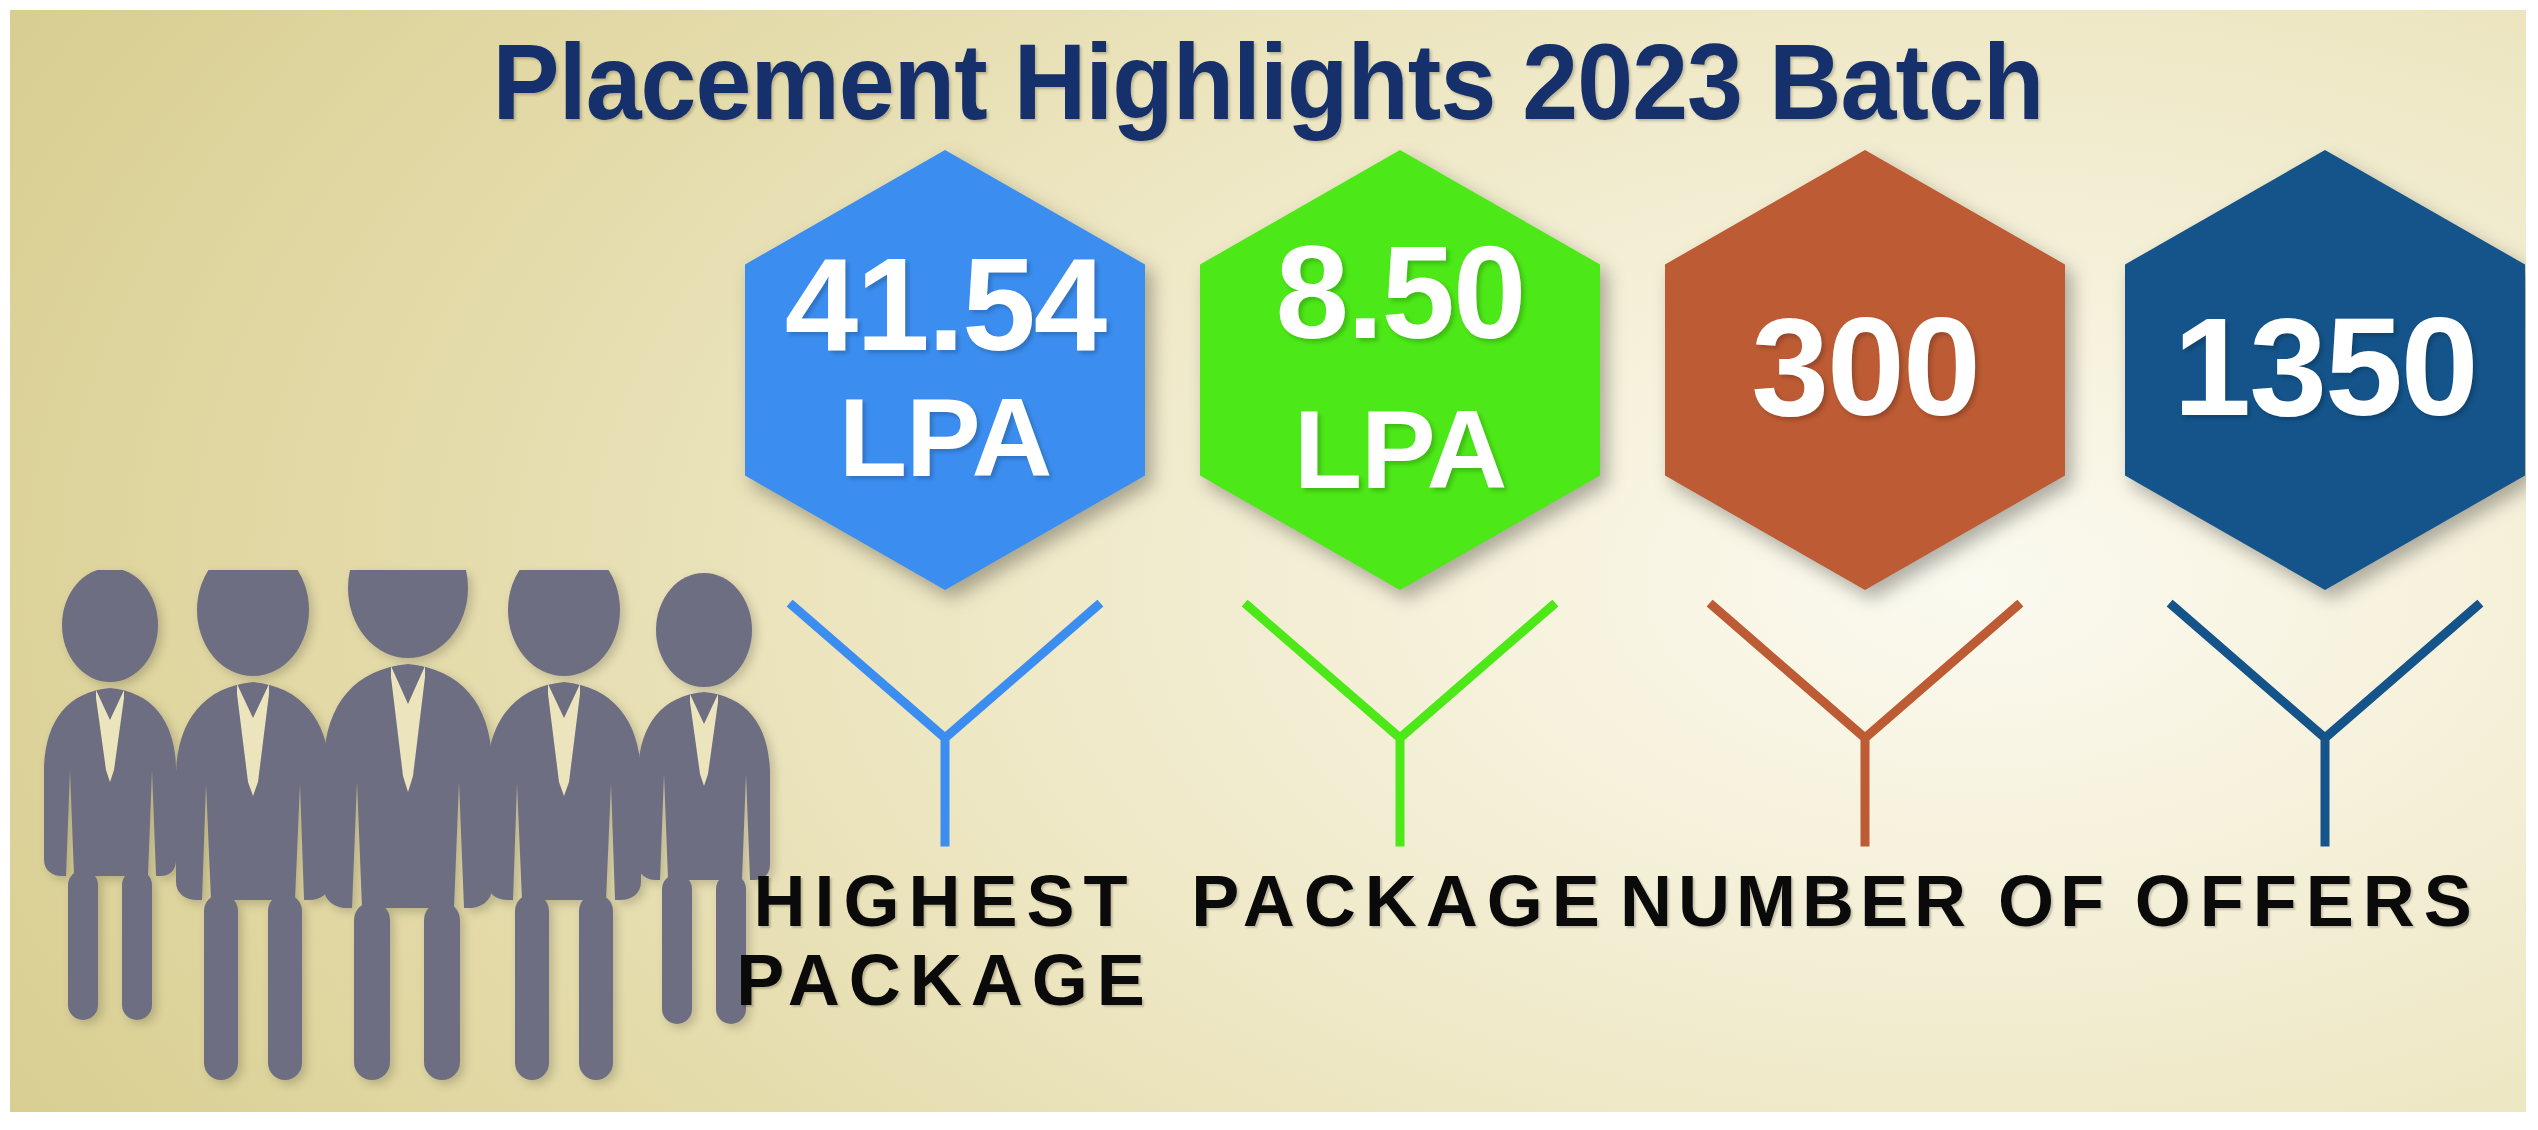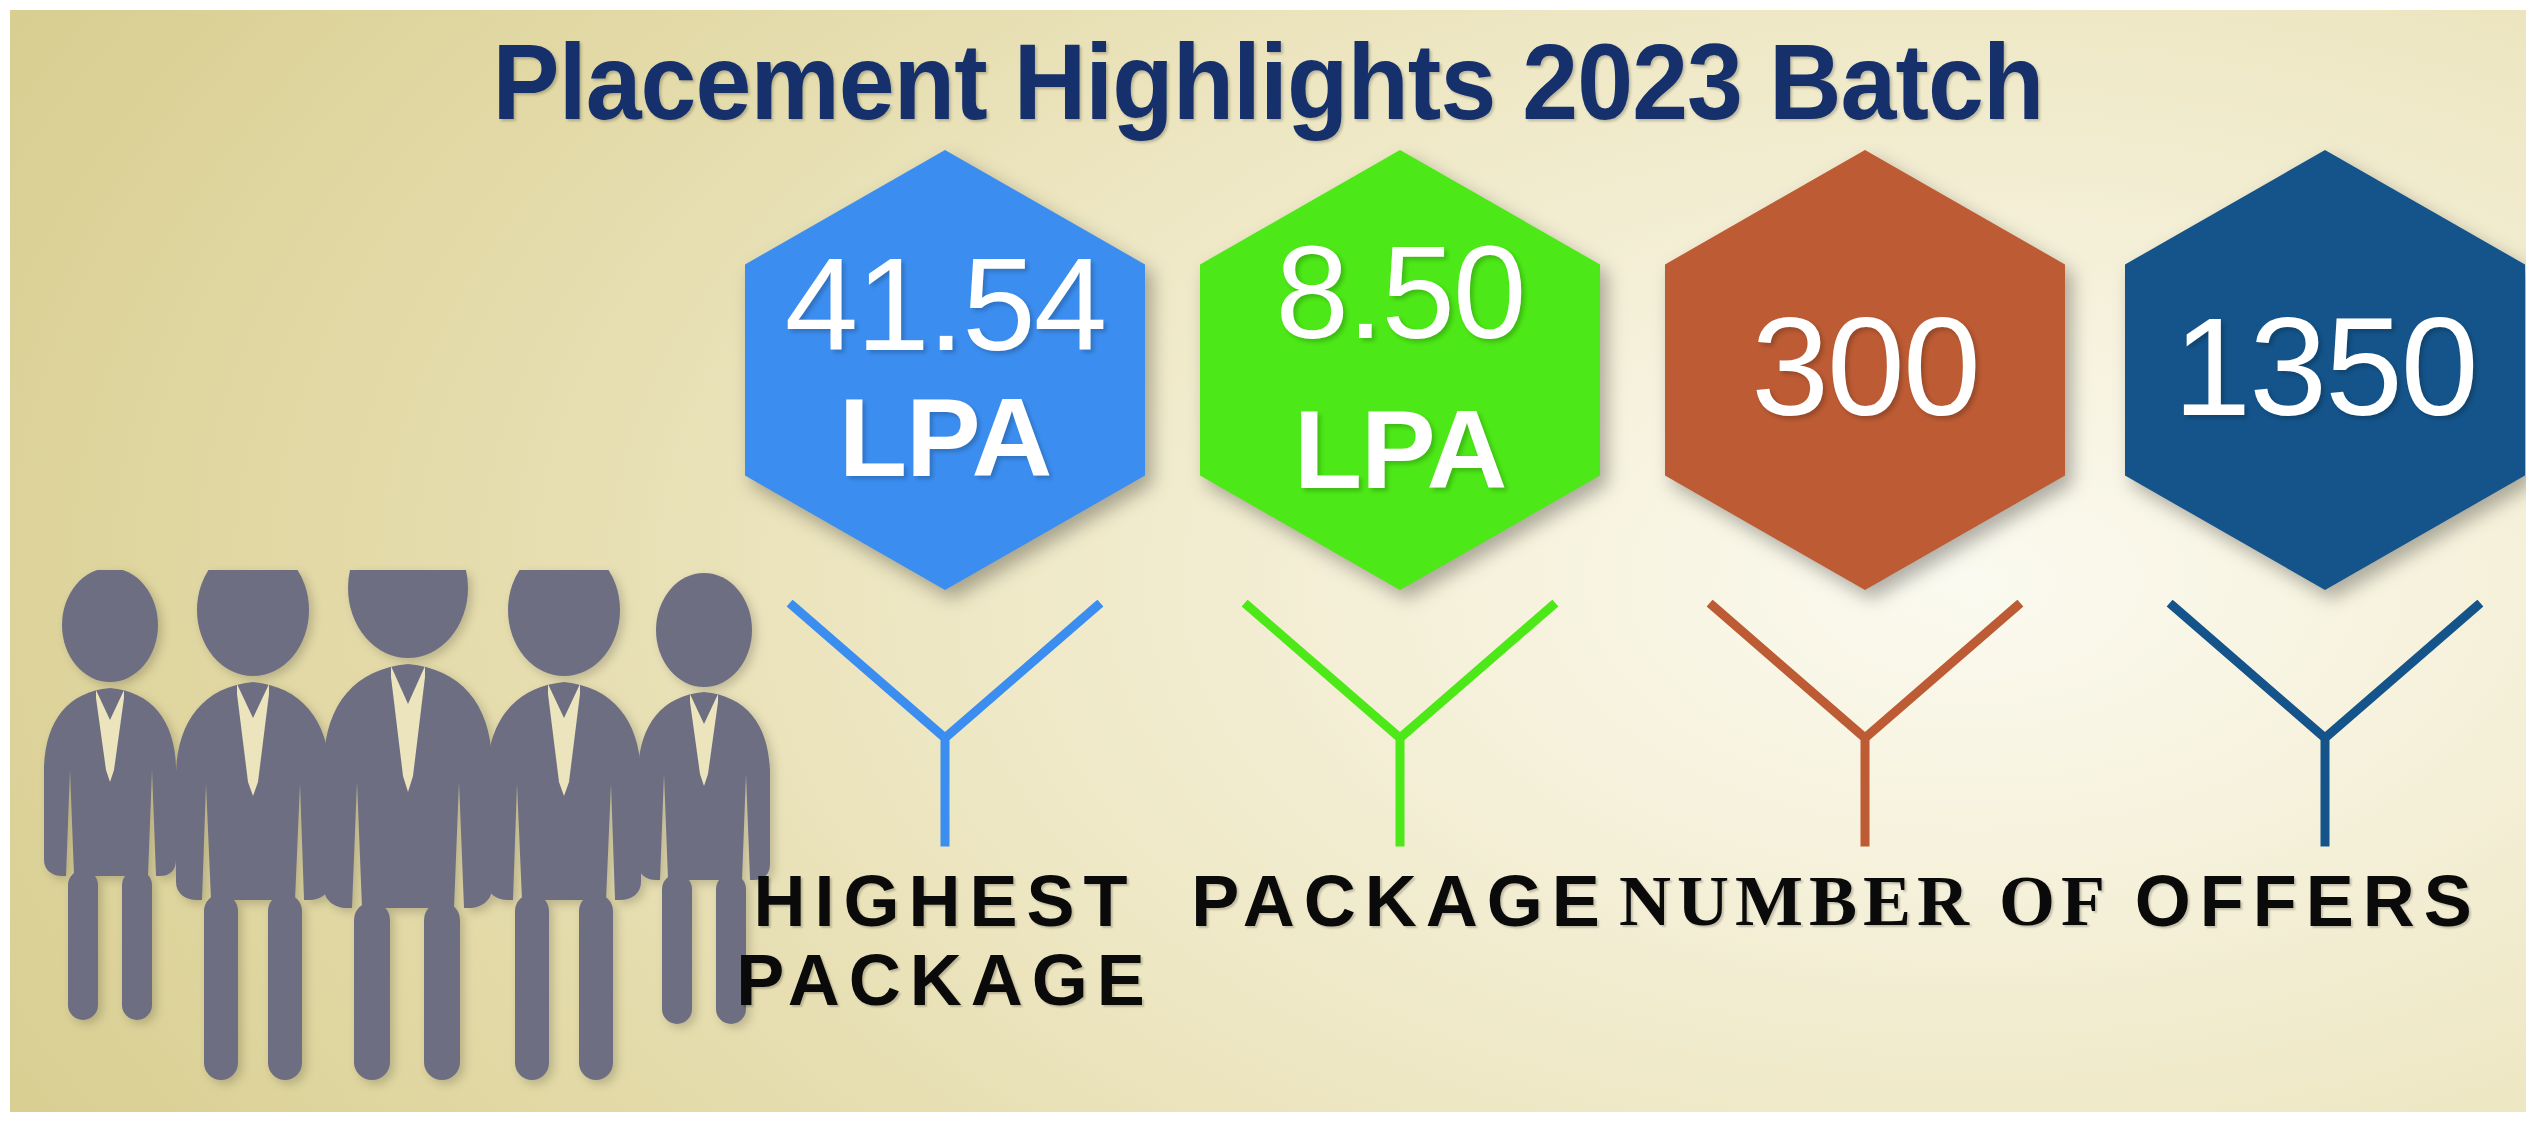--- a/index.html
+++ b/index.html
@@ -42,21 +42,21 @@
     width:400px;height:440px;
     filter:drop-shadow(7px 9px 9px rgba(0,0,0,.30));}
   .hex{
     width:100%;height:100%;
     clip-path:polygon(50% 0%,100% 26%,100% 74%,50% 100%,0% 74%,0% 26%);
     display:flex;flex-direction:column;align-items:center;justify-content:center;
     box-sizing:border-box;padding-bottom:6px;
   }
   .hexnum{
     font-family:"Liberation Sans Narrow","Liberation Sans",sans-serif;
-    font-weight:400;color:#ffffff;line-height:.98;
+    font-weight:700;color:#ffffff;line-height:.98;
     font-size:132px;letter-spacing:-2px;white-space:nowrap;
     text-shadow:3px 3px 4px rgba(0,0,0,.20);
   }
   .hexunit{
     font-family:"Liberation Sans Narrow","Liberation Sans",sans-serif;
     font-weight:700;color:#ffffff;line-height:1;
     font-size:112px;letter-spacing:-1px;margin-top:12px;
     text-shadow:3px 3px 4px rgba(0,0,0,.20);
   }
   .hexnum.big{font-size:140px;}
@@ -67,21 +67,21 @@
   
   .caption{
     position:absolute;left:50%;top:712px;transform:translateX(-50%);
     width:520px;text-align:center;color:#0a0a0a;
     font-family:"Liberation Sans Narrow","Liberation Sans",sans-serif;
     font-weight:700;font-size:72px;line-height:1.10;
     letter-spacing:9px;white-space:nowrap;
     text-shadow:2px 2px 2px rgba(0,0,0,.20);
   }
   .caption .l2{display:block;}
-  .stat.s2 .caption{letter-spacing:6px;font-family:Liberation Serif, serif;}
+  .stat.s2 .caption{letter-spacing:6px;}
   .stat.s3 .caption{left:46%;}
 </style>
 </head>
 <body>
 
 <div id="poster">
   <div id="canvas">
 
     <div id="title" style="color: rgb(22, 48, 107);">Placement Highlights 2023 Batch</div>
 

